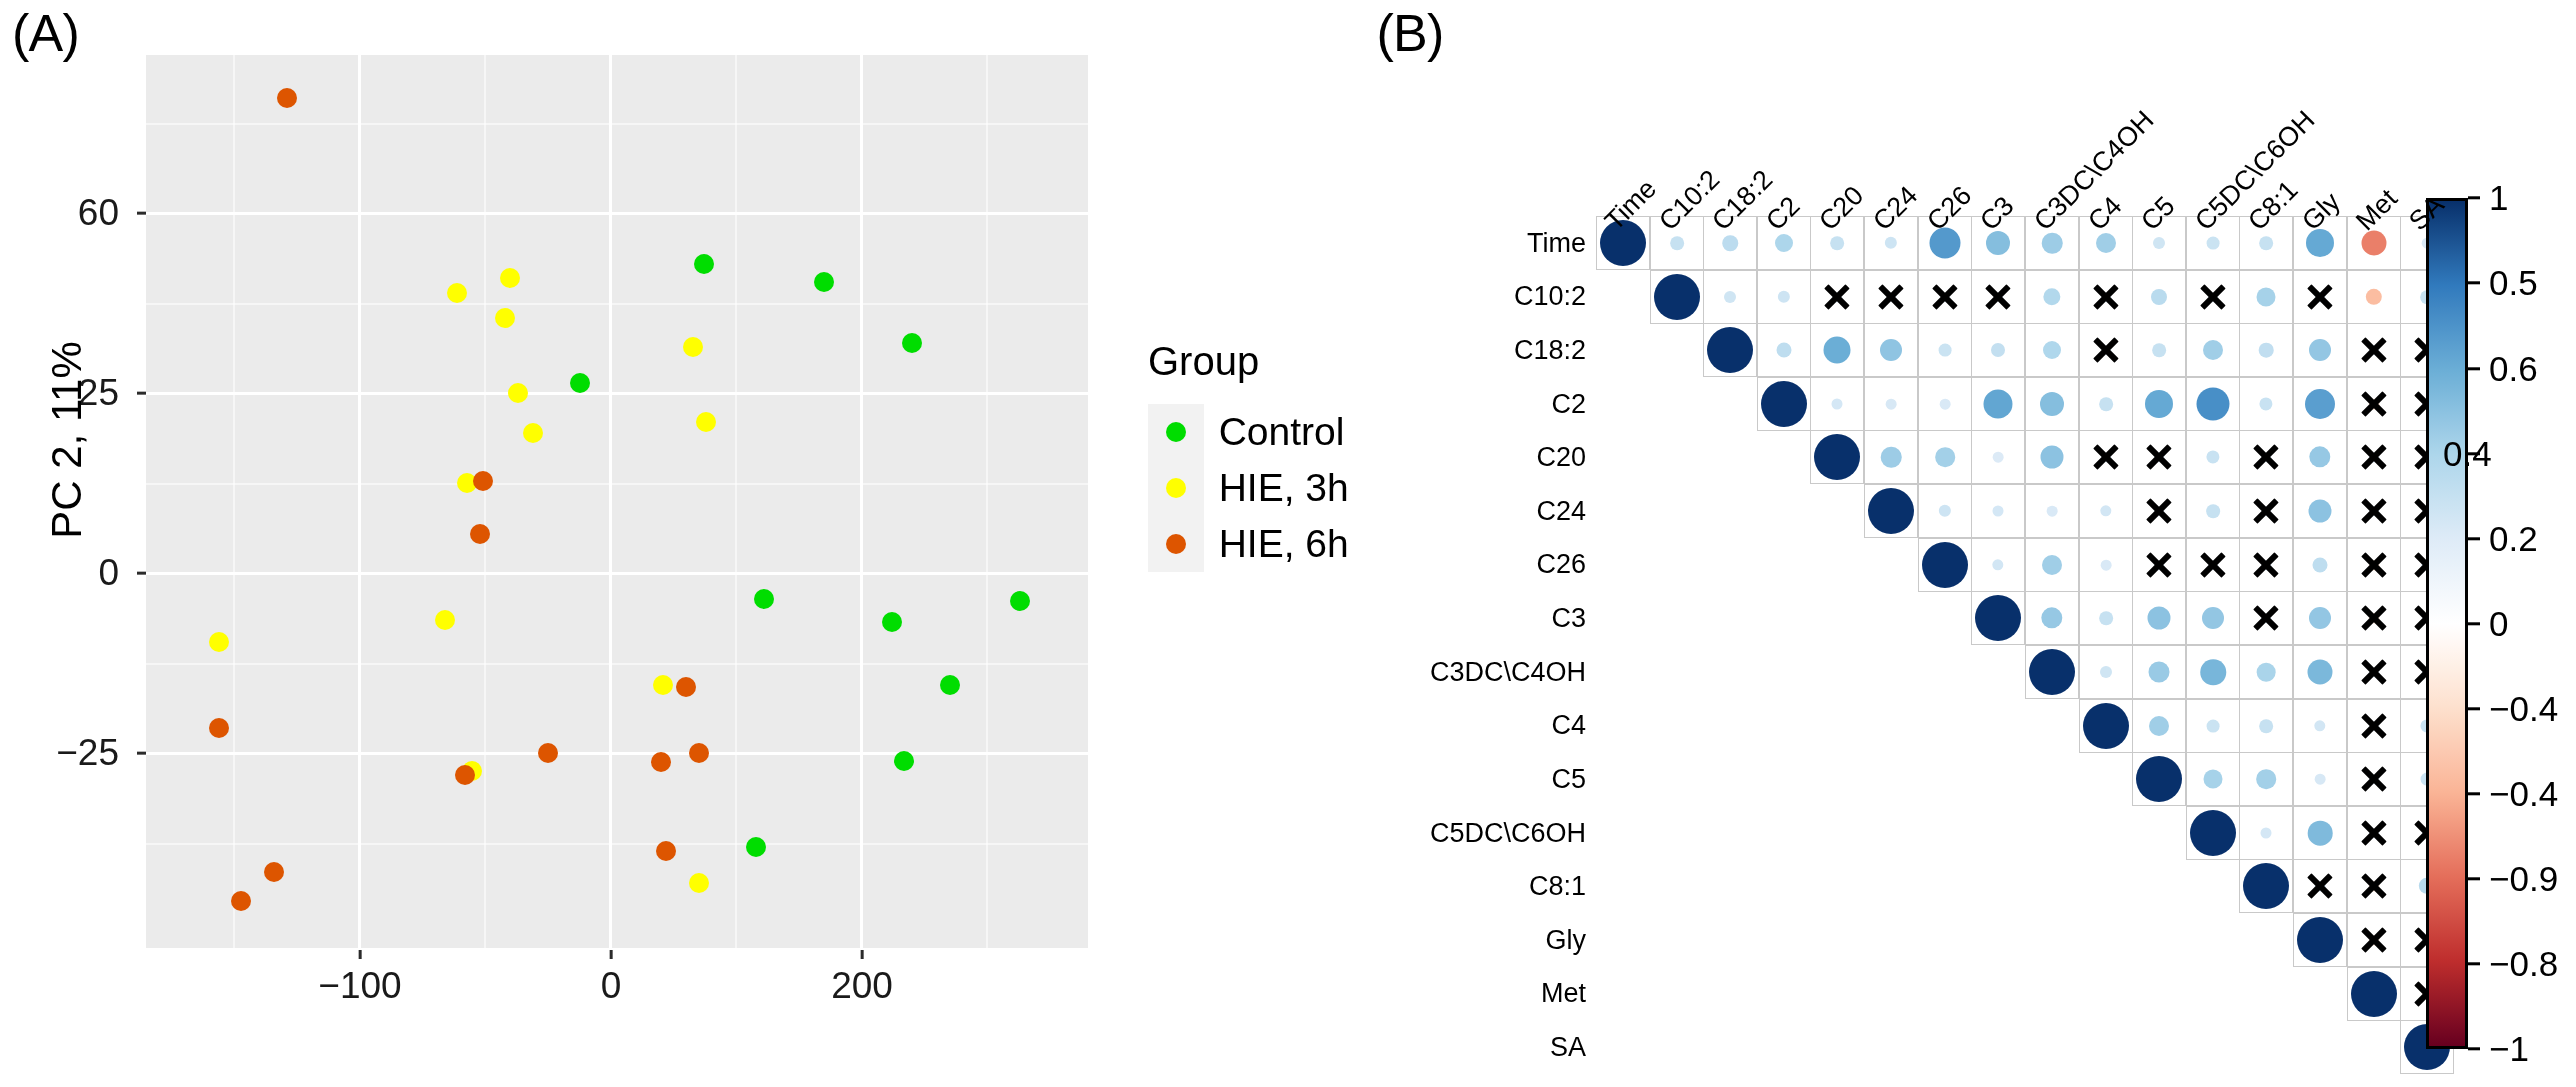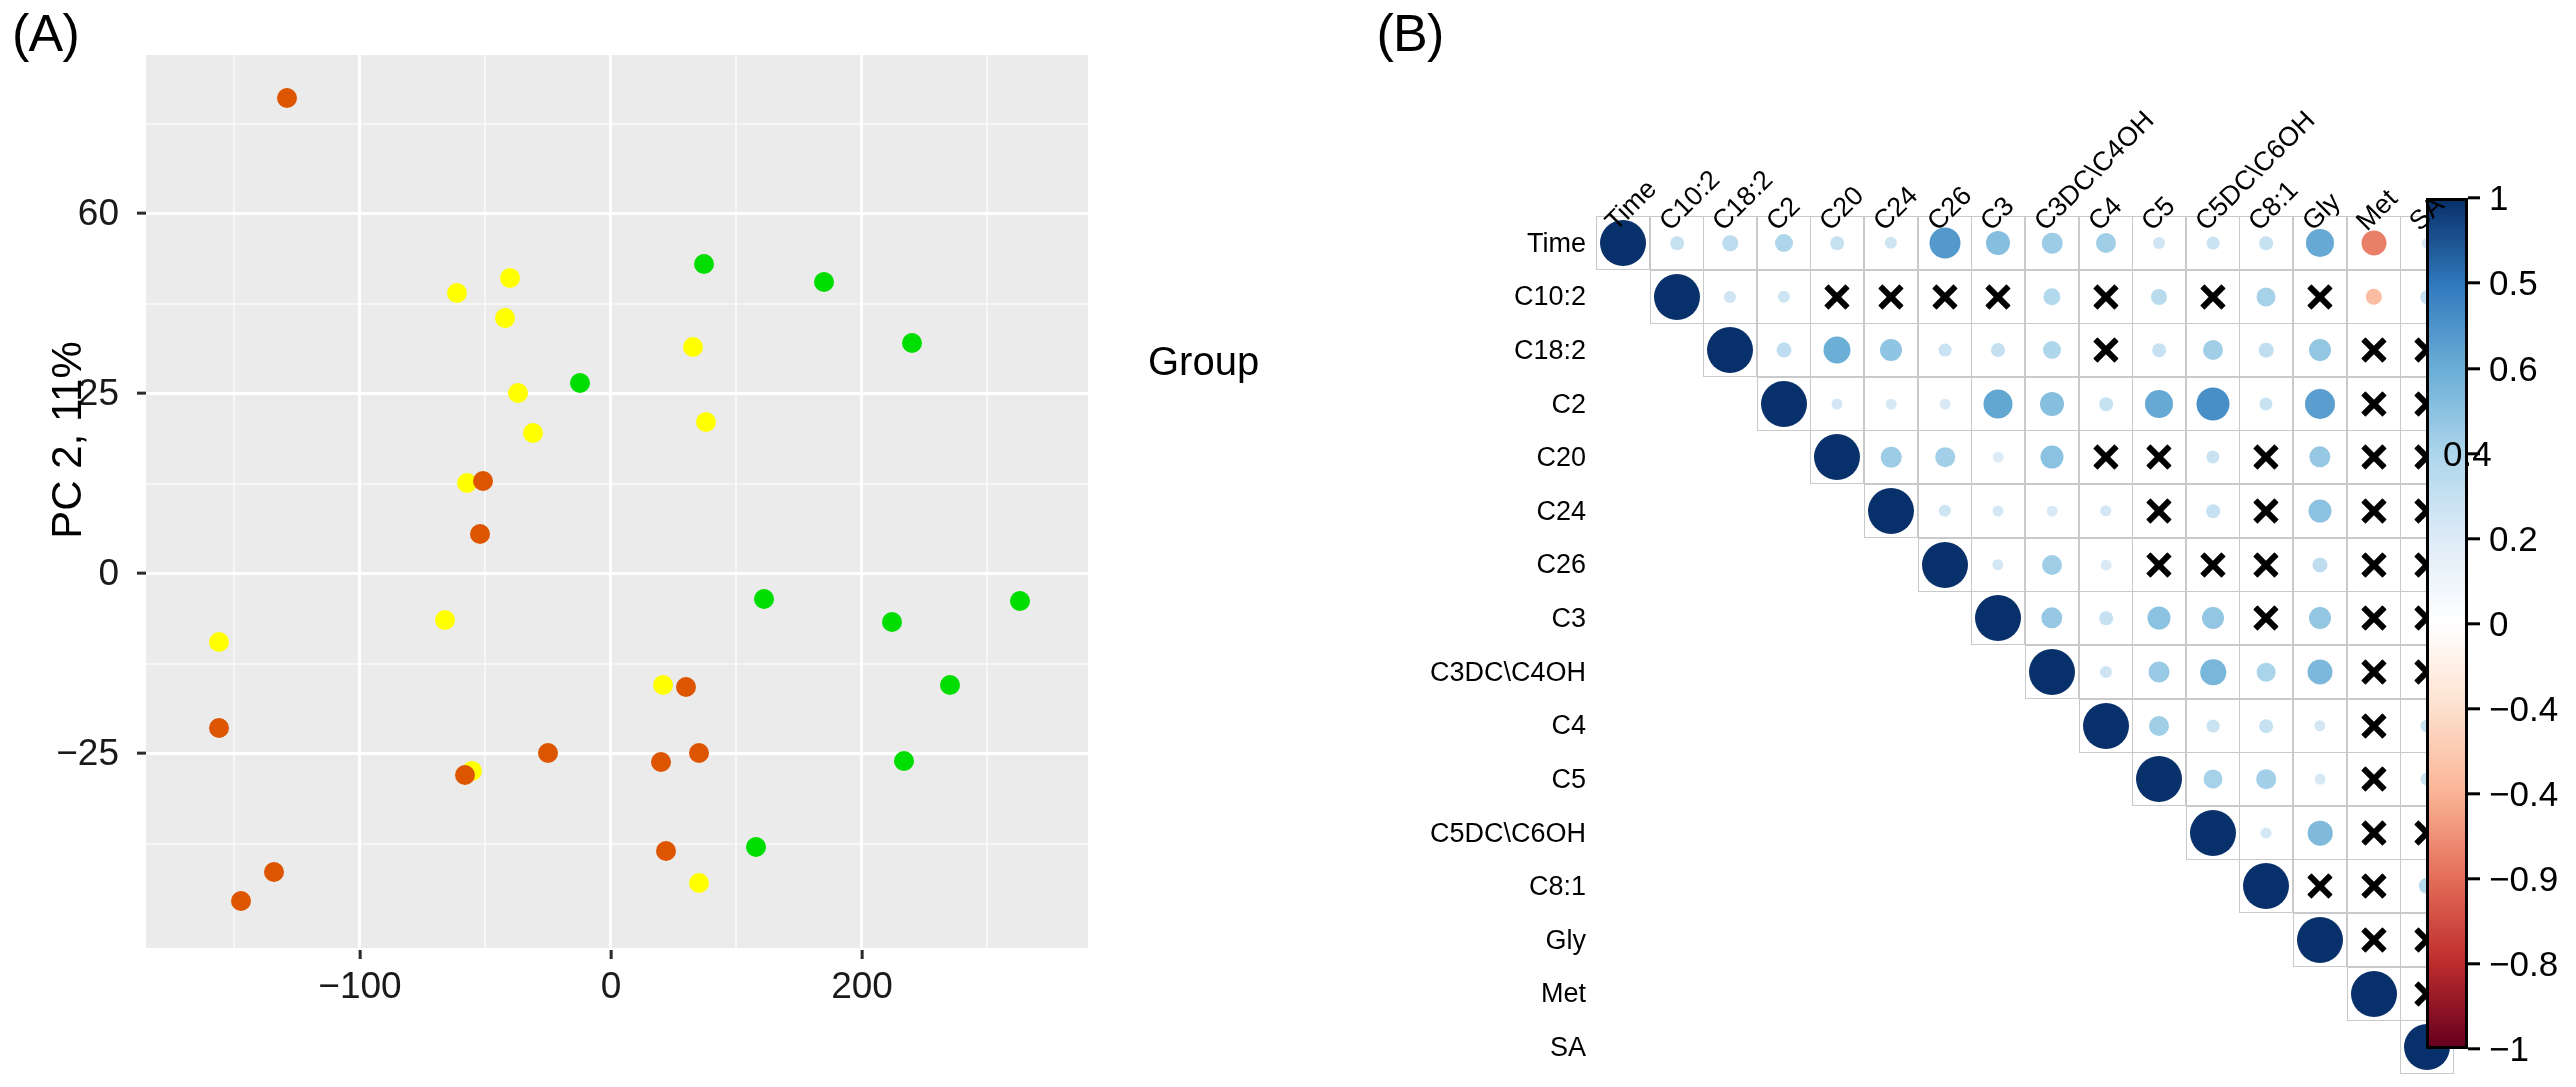--- a/index.html
+++ b/index.html
@@ -122,20 +122,40 @@
       <div class="xtick-label" style="left: 611px; top: 965px;">0</div>
       <div class="xtick-mark" style="left: 611px; top: 950px;"></div>
       <div class="xtick-label" style="left: 862px; top: 965px;">200</div>
       <div class="xtick-mark" style="left: 862px; top: 950px;"></div>
     </div>
 
   <div id="yaxis-title">PC 2, 11%</div>
 
   <div id="legend">
     <div id="legend-title">Group</div>
+    <div id="legend-rows">
+        <div class="legend-row">
+          <div class="legend-key">
+            <div class="legend-dot" style="background: rgb(0, 221, 0);"></div>
+          </div>
+          <div class="legend-text">Control</div>
+        </div>
+        <div class="legend-row">
+          <div class="legend-key">
+            <div class="legend-dot" style="background: rgb(255, 255, 0);"></div>
+          </div>
+          <div class="legend-text">HIE, 3h</div>
+        </div>
+        <div class="legend-row">
+          <div class="legend-key">
+            <div class="legend-dot" style="background: rgb(221, 85, 0);"></div>
+          </div>
+          <div class="legend-text">HIE, 6h</div>
+        </div>
+      </div>
   </div>
 </div>
 
 <div id="panelB">
   <div class="panel-label" style="left:9.4px;top:3.4px;">(B)</div>
 
   <div id="corr-wrap" style="width: 858px; height: 858px;">
       <div class="corr-cell" style="left: 0px; top: 0px; width: 54px; height: 54px;">
         <div class="corr-blob" style="width: 46px; height: 46px; background: rgb(8, 48, 107);"></div>
       </div>

